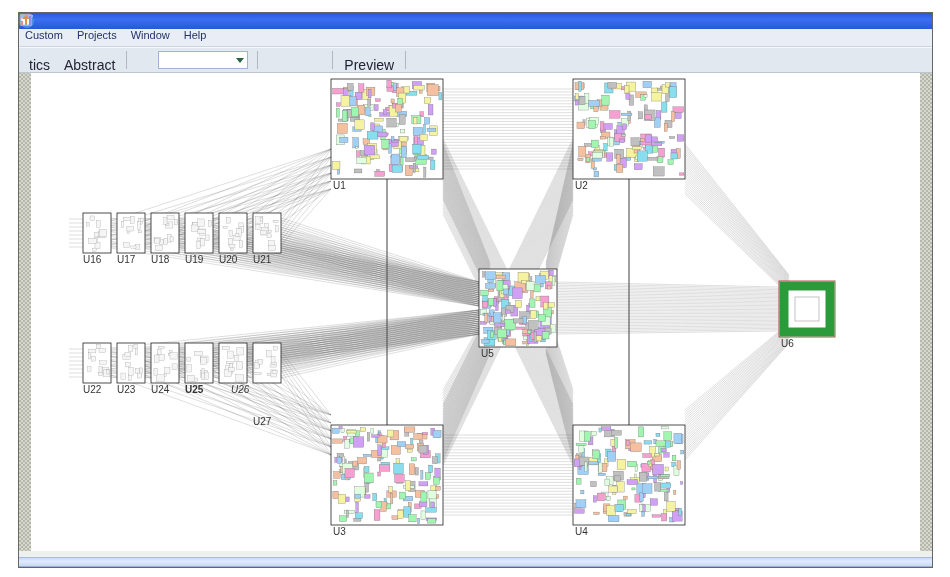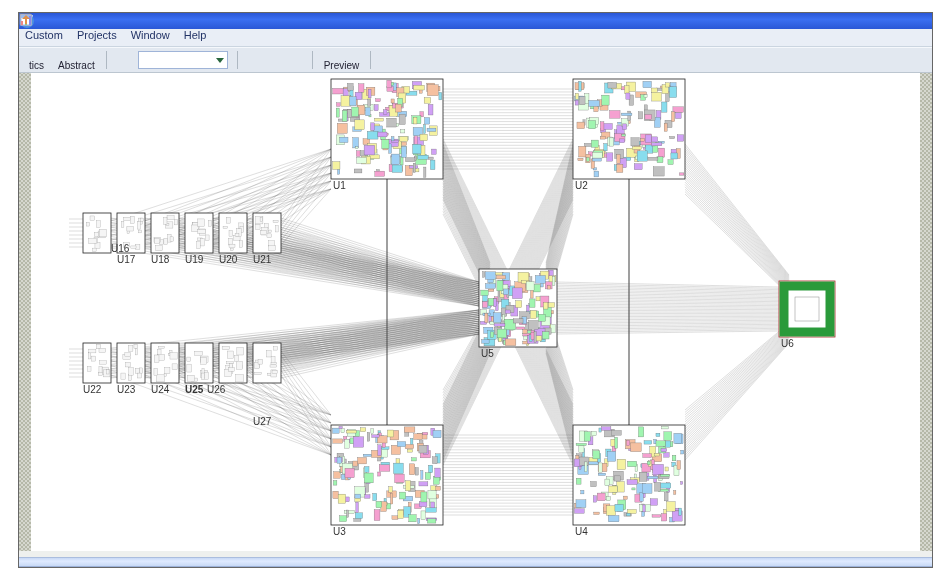--- a/index.html
+++ b/index.html
@@ -65,21 +65,21 @@
   border-radius: 2px;
   display: flex;
   align-items: center;
   justify-content: center;
   font-size: 12px;
   cursor: default;
 }
 .tb-wide {
   width: auto;
   padding: 0 5px;
-  font-size: 10px;
+  font-size: 14px;
   color: #223;
   gap: 3px;
   margin-top: 10px;
 }
 .tb-dd {
   width: 90px;
   height: 18px;
   background: #fff;
   border: 1px solid #9fb4d8;
   margin: 0 4px;
@@ -1985,31 +1985,31 @@
               <rect x="227.03127335189842" y="286.18689152902056" width="4.686985596707819" height="4.920961934156379" fill="#f5f5f5" stroke="#999" stroke-width="0.3"></rect>
             </g>
           </g>
         </svg>
         <div class="comp-label" style="left: 302px; top: 107px;">U1</div>
         <div class="comp-label" style="left: 544px; top: 107px;">U2</div>
         <div class="comp-label" style="left: 302px; top: 453px;">U3</div>
         <div class="comp-label" style="left: 544px; top: 453px;">U4</div>
         <div class="comp-label" style="left: 450px; top: 275px;">U5</div>
         <div class="comp-label" style="left: 750px; top: 265px;">U6</div>
-        <div class="comp-label" style="left: 52px; top: 170px; margin-left: 28px;">U16</div>
+        <div class="comp-label" style="left: 52px; top: 181px;">U16</div>
         <div class="comp-label" style="left: 86px; top: 181px;">U17</div>
         <div class="comp-label" style="left: 120px; top: 181px;">U18</div>
         <div class="comp-label" style="left: 154px; top: 181px;">U19</div>
         <div class="comp-label" style="left: 188px; top: 181px;">U20</div>
         <div class="comp-label" style="left: 222px; top: 181px;">U21</div>
         <div class="comp-label" style="left: 52px; top: 311px;">U22</div>
         <div class="comp-label" style="left: 86px; top: 311px;">U23</div>
         <div class="comp-label" style="left: 120px; top: 311px;">U24</div>
         <div class="comp-label" style="left: 154px; top: 311px; font-weight: bold;">U25</div>
-        <div class="comp-label" style="left: 176px; top: 311px;">U26</div>
+        <div class="comp-label" style="left: 200px; top: 311px; font-style: italic;">U26</div>
         <div class="comp-label" style="left: 222px; top: 311px; margin-top: 32px;">U27</div>
       </div>
     <div class="side-rail"></div>
   </div>
 
   <div class="footer-area">
     <div class="gradient-strip"></div>
   </div>
 </div>
 

